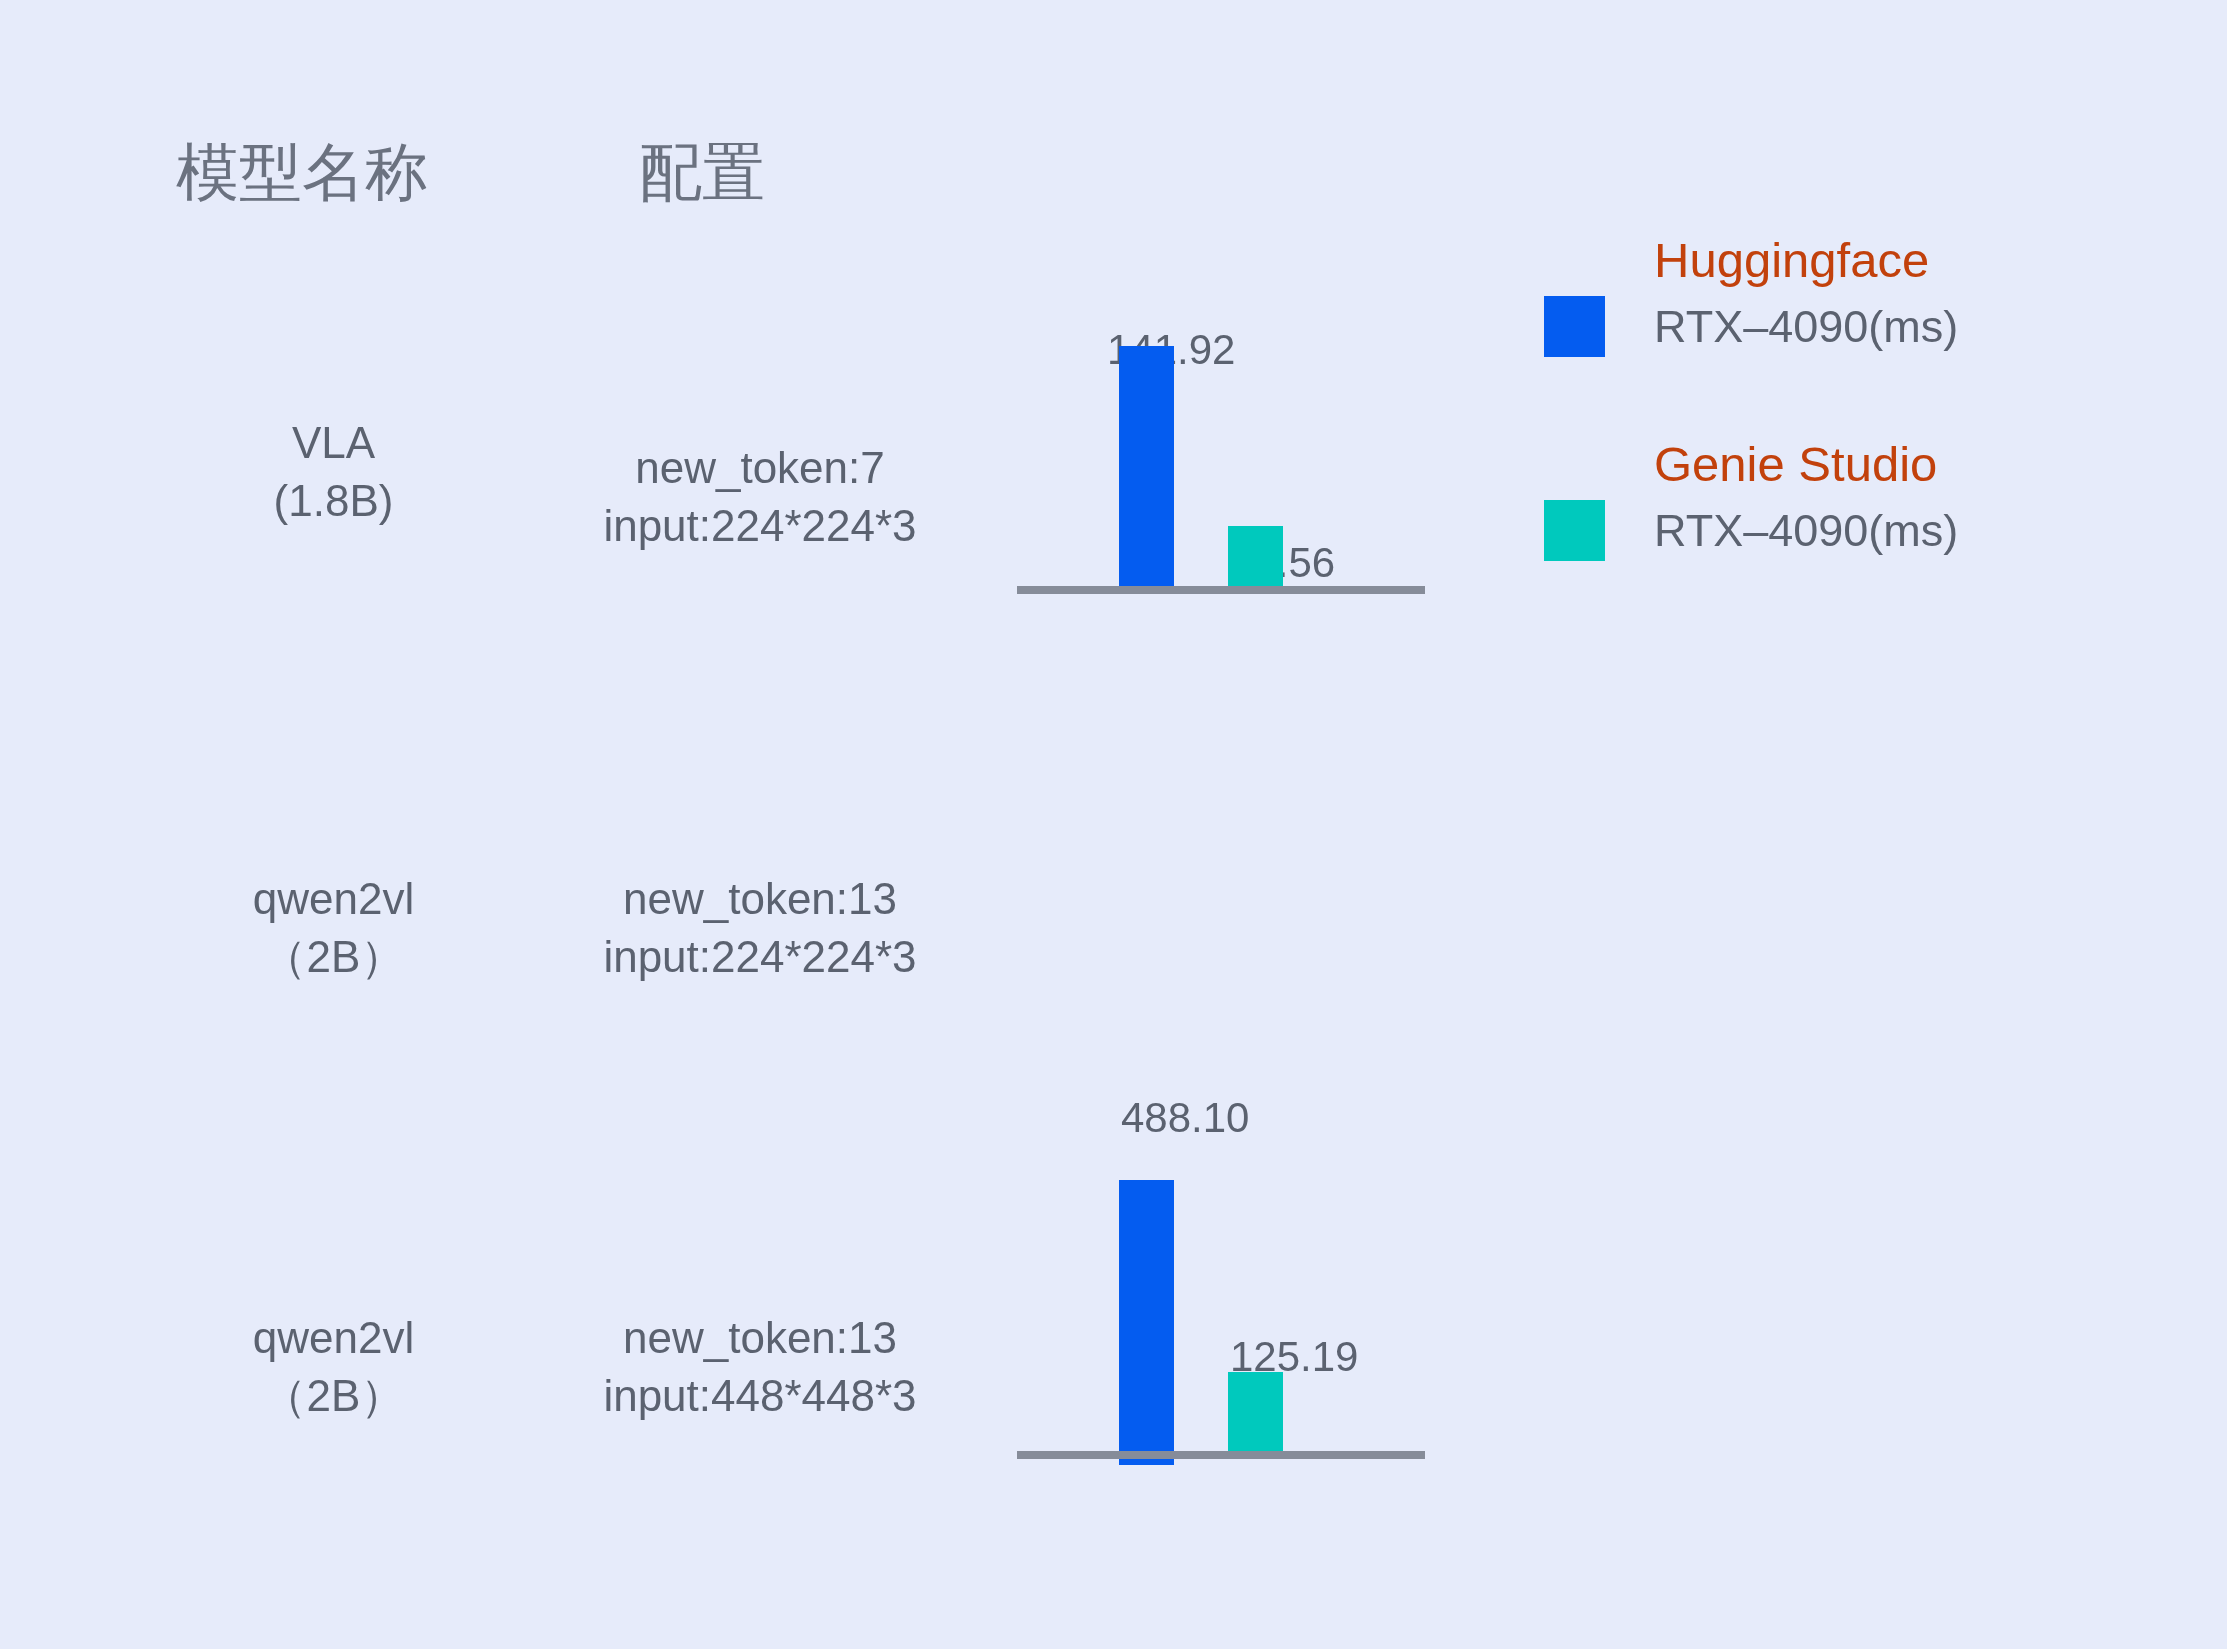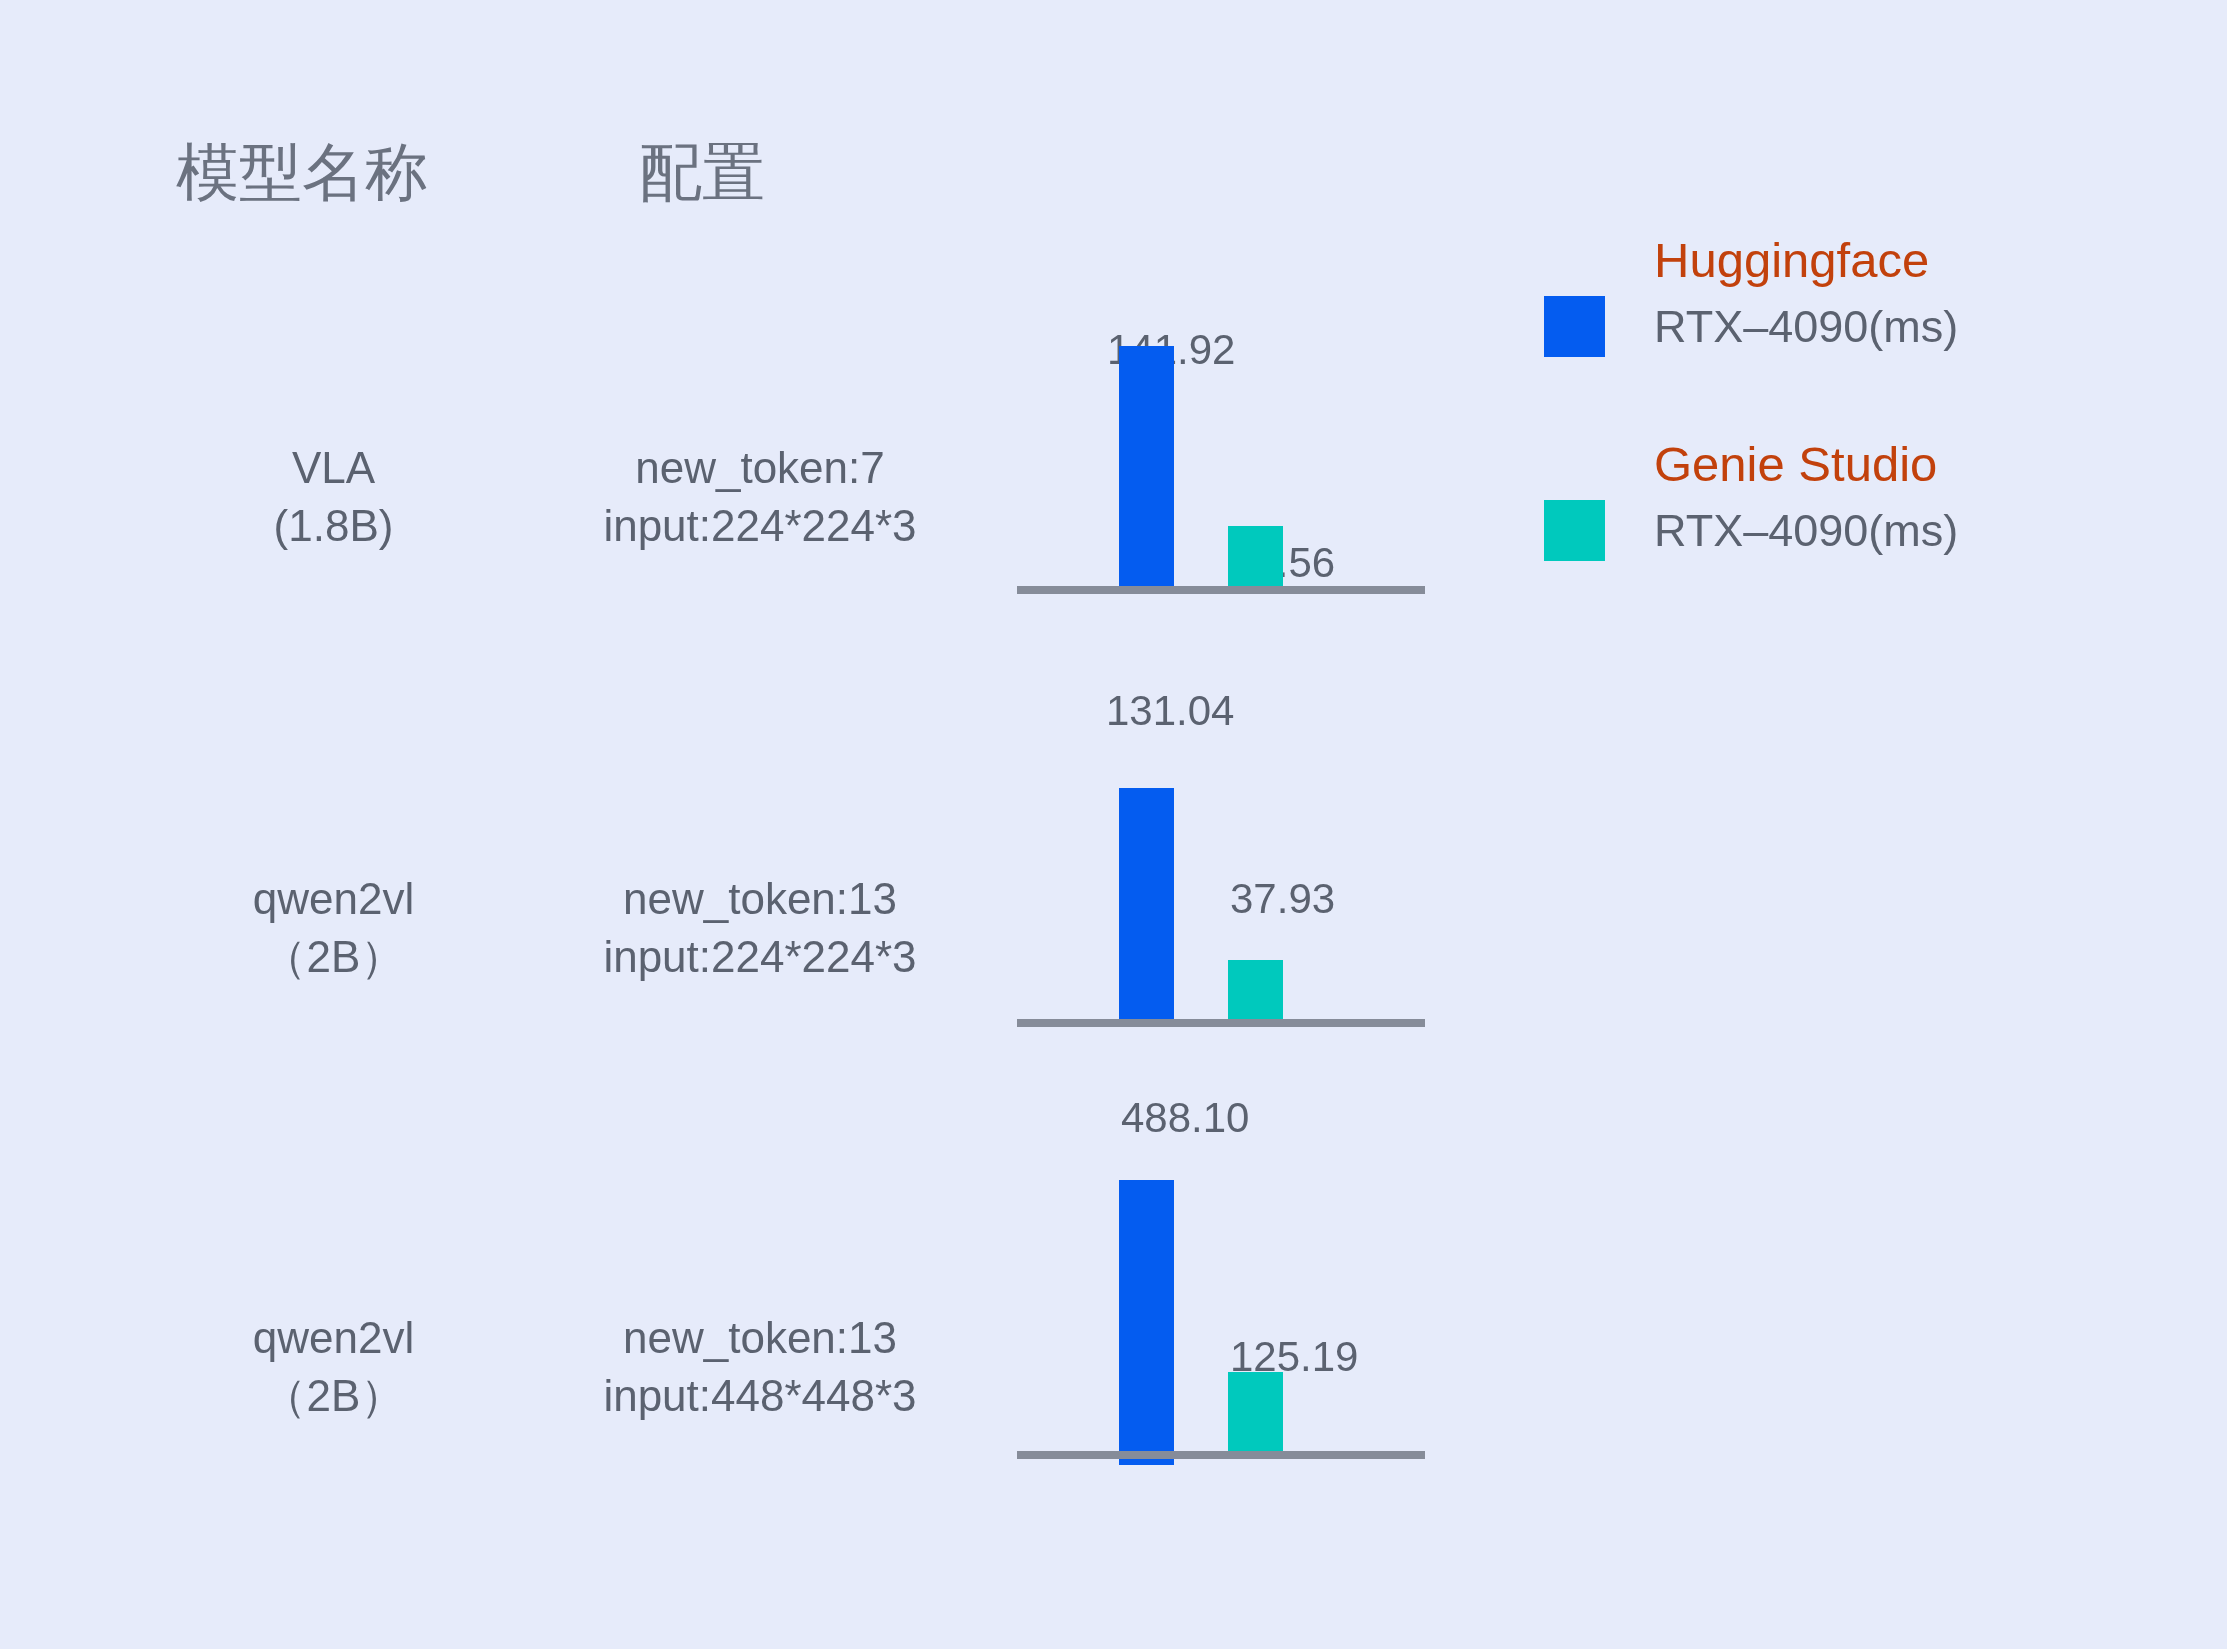--- a/index.html
+++ b/index.html
@@ -113,47 +113,40 @@
 </style>
 </head>
 <body>
 
 <div class="stage">
 
   <div class="col-header" id="hdr-model">模型名称</div>
 
   <div class="col-header" id="hdr-config">配置</div>
 
-  <div class="cell cell-model" style="left:169px; top:439px;">VLA
+  <div class="cell cell-model" style="left:169px; top:414px;">VLA
 (1.8B)</div>
 
   <div class="cell cell-config" style="left:509px; top:439px;">new_token:7
 input:224*224*3</div>
 
   <div class="chart-row" style="top:329px; height:266px;">
     <div class="vlabel" style="left:90px; top:0px;">141.92</div>
     <div class="vlabel" style="left:213px; top:213px;">36.56</div>
     <div class="bar bar-a" style="left:102px; bottom:9.4px; width:55px; height:240px;"></div>
     <div class="bar bar-b" style="left:211px; bottom:9.4px; width:55px; height:60px;"></div>
     <div class="baseline" style="top:257px;"></div>
   </div>
 
   <div class="cell cell-model" style="left:169px; top:870px;">qwen2vl
 （2B）</div>
 
   <div class="cell cell-config" style="left:509px; top:870px;">new_token:13
 input:224*224*3</div>
 
-  <div class="chart-row" style="top:690px; height:337px;">
-    <div class="vlabel" style="left:89px; top:0px;">131.04</div>
-    <div class="vlabel" style="left:213px; top:188px;">37.93</div>
-    <div class="bar bar-a" style="left:102px; bottom:7.8px; width:55px; height:231px;"></div>
-    <div class="bar bar-b" style="left:211px; bottom:7.8px; width:55px; height:59px;"></div>
-    <div class="baseline" style="top:329px;"></div>
-  </div>
 
   <div class="cell cell-model" style="left:169px; top:1309px;">qwen2vl
 （2B）</div>
 
   <div class="cell cell-config" style="left:509px; top:1309px;">new_token:13
 input:448*448*3</div>
 
   <div class="chart-row" style="top:1097px; height:368px;">
     <div class="vlabel" style="left:104px; top:0px;">488.10</div>
     <div class="vlabel" style="left:213px; top:239px;">125.19</div>

